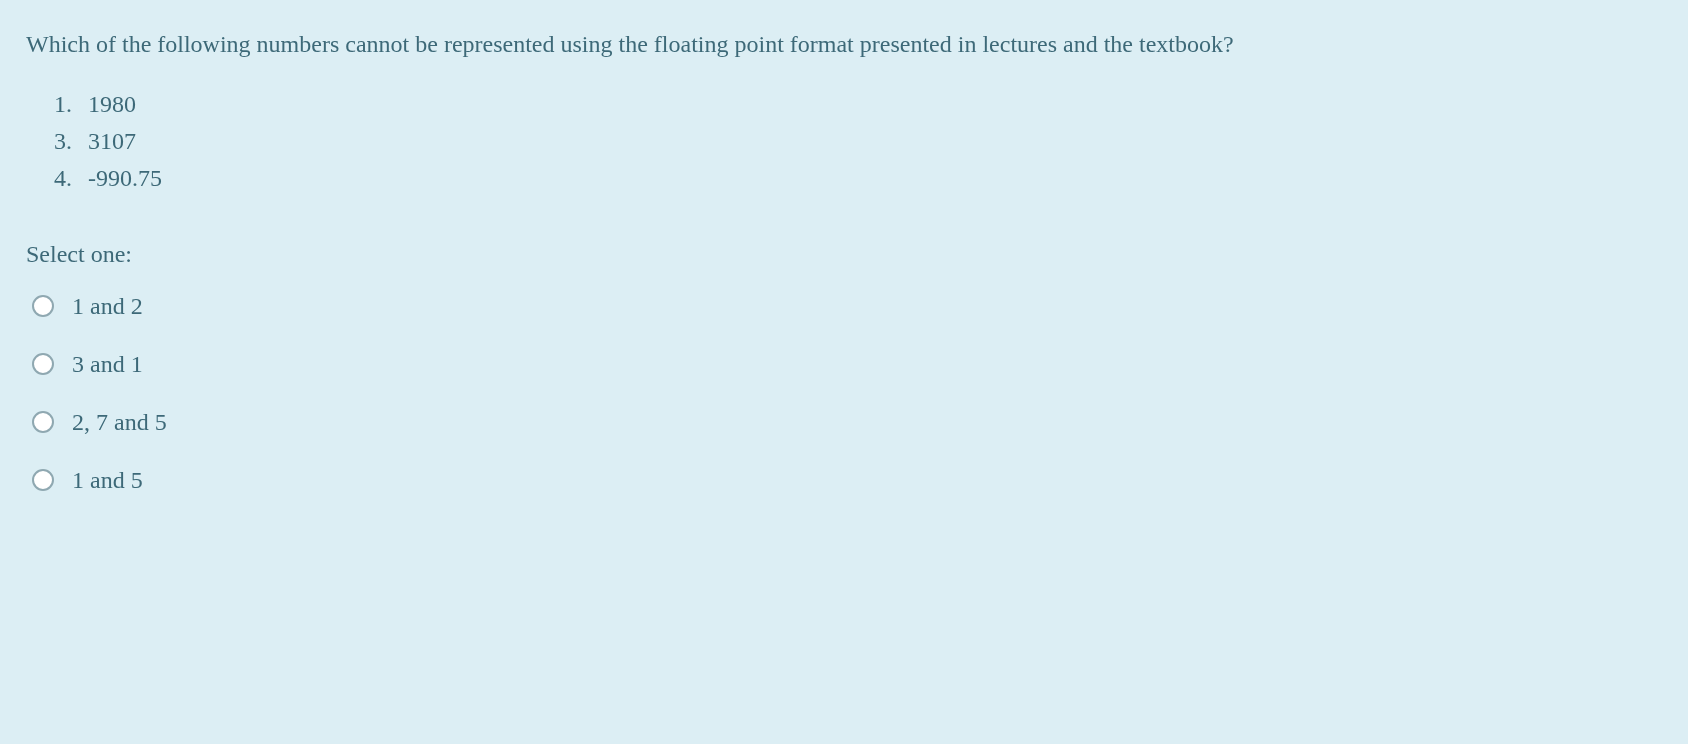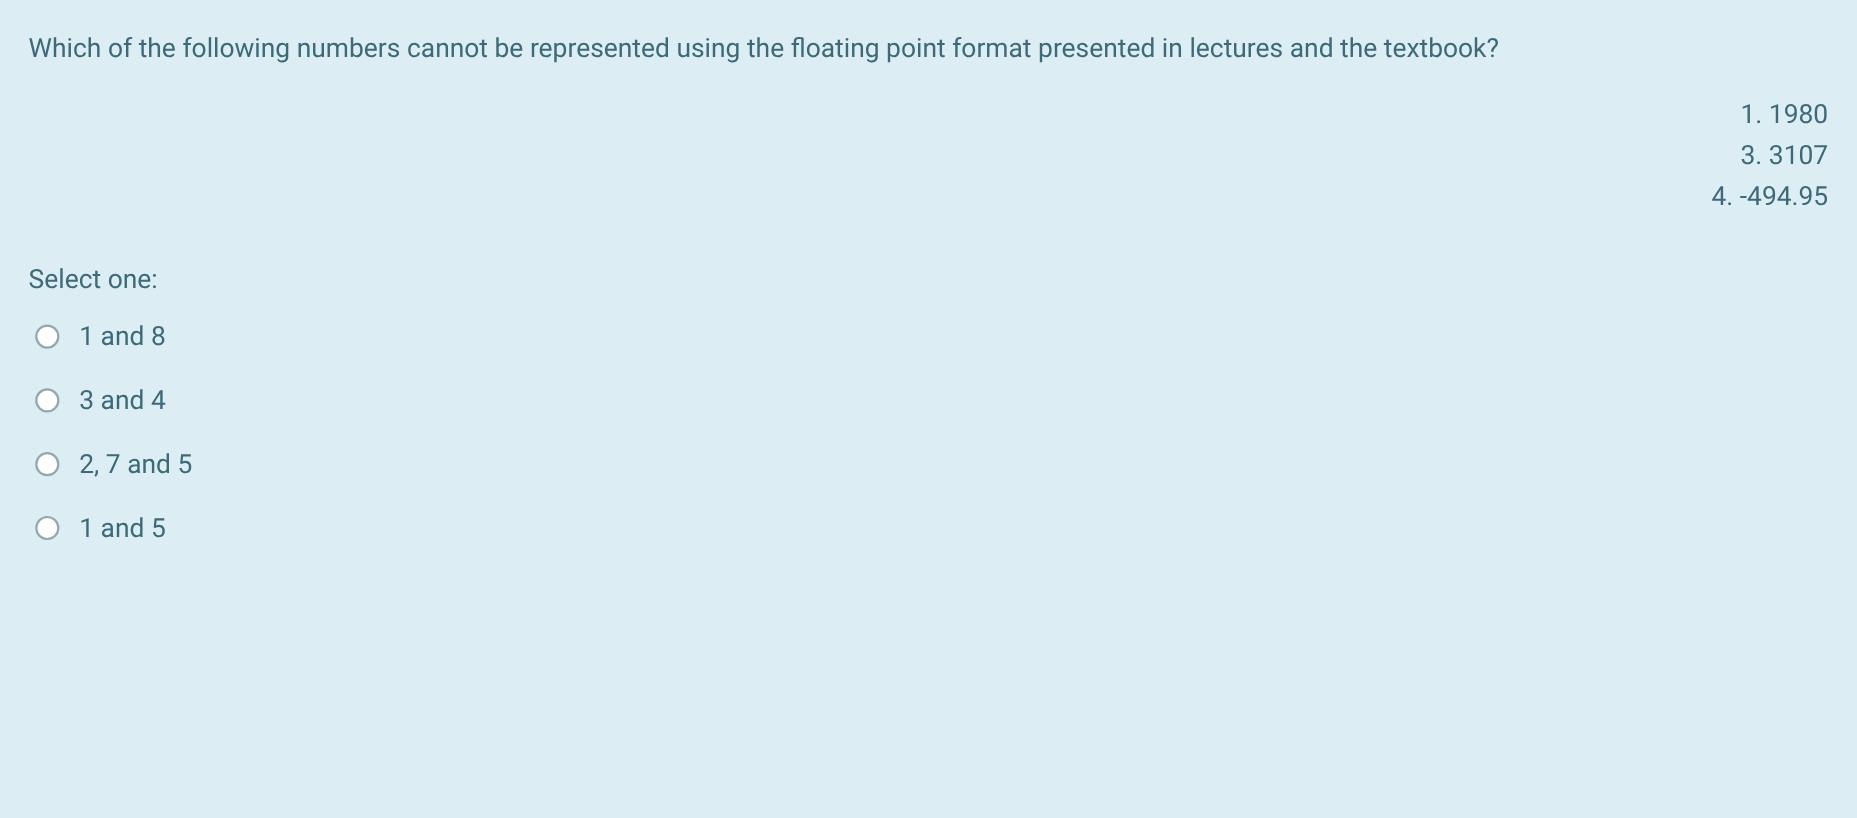--- a/index.html
+++ b/index.html
@@ -1,18 +1,19 @@
 <!DOCTYPE html>
 <html><head>
   <meta charset="utf-8">
   <style>
     * {
       margin: 0;
       padding: 0;
       box-sizing: border-box;
+      font-family: Liberation Serif, serif;
     }
     body {
       font-family: -apple-system, BlinkMacSystemFont, "Segoe UI", Roboto, "Helvetica Neue", Arial, sans-serif;
       background-color: #dceef4;
       padding: 26px 26px 30px 26px;
       width: 1688px;
       height: 744px;
       color: #3d6978;
       font-size: 24px;
       line-height: 1.5;
@@ -20,21 +21,20 @@
     .question-text {
       margin-bottom: 24px;
     }
     .number-list {
       list-style: none;
       padding-left: 28px;
       margin-bottom: 38px;
     }
     .number-list li {
       line-height: 1.55;
-      text-align: right;
     }
     .number-list .num {
       display: inline-block;
       min-width: 28px;
     }
     .select-prompt {
       margin-bottom: 16px;
     }
     .options {
       display: flex;
@@ -61,33 +61,33 @@
     }
   </style>
 </head>
 <body>
 
 <div class="question-text">Which of the following numbers cannot be represented using the floating point format presented in lectures and the textbook?</div>
 
 <ol class="number-list">
   <li><span class="num">1.</span> <span>1980</span></li>
   <li><span class="num">3.</span> <span>3107</span></li>
-  <li><span class="num">4.</span> <span>-494.95</span></li>
+  <li><span class="num">4.</span> <span>-990.75</span></li>
 </ol>
 
 <div class="select-prompt">Select one:</div>
 
 <div class="options">
   <div class="option-row">
     <div class="radio"></div>
-    <span class="option-label">1 and 8</span>
+    <span class="option-label">1 and 2</span>
   </div>
   <div class="option-row">
     <div class="radio"></div>
-    <span class="option-label">3 and 4</span>
+    <span class="option-label">3 and 1</span>
   </div>
   <div class="option-row">
     <div class="radio"></div>
     <span class="option-label">2, 7 and 5</span>
   </div>
   <div class="option-row">
     <div class="radio"></div>
     <span class="option-label">1 and 5</span>
   </div>
 </div>

